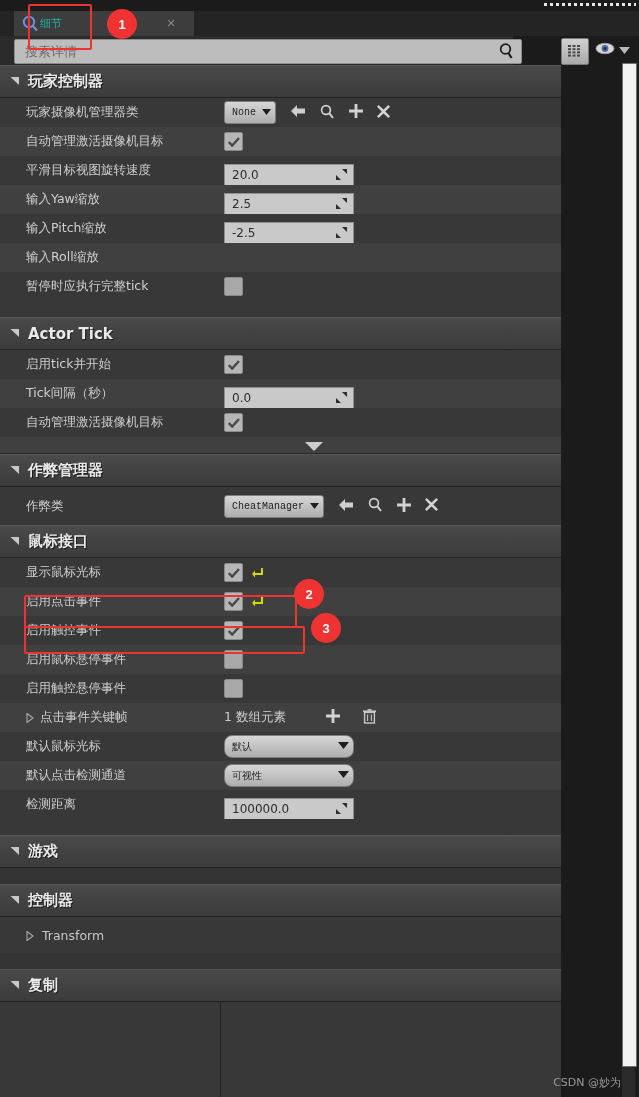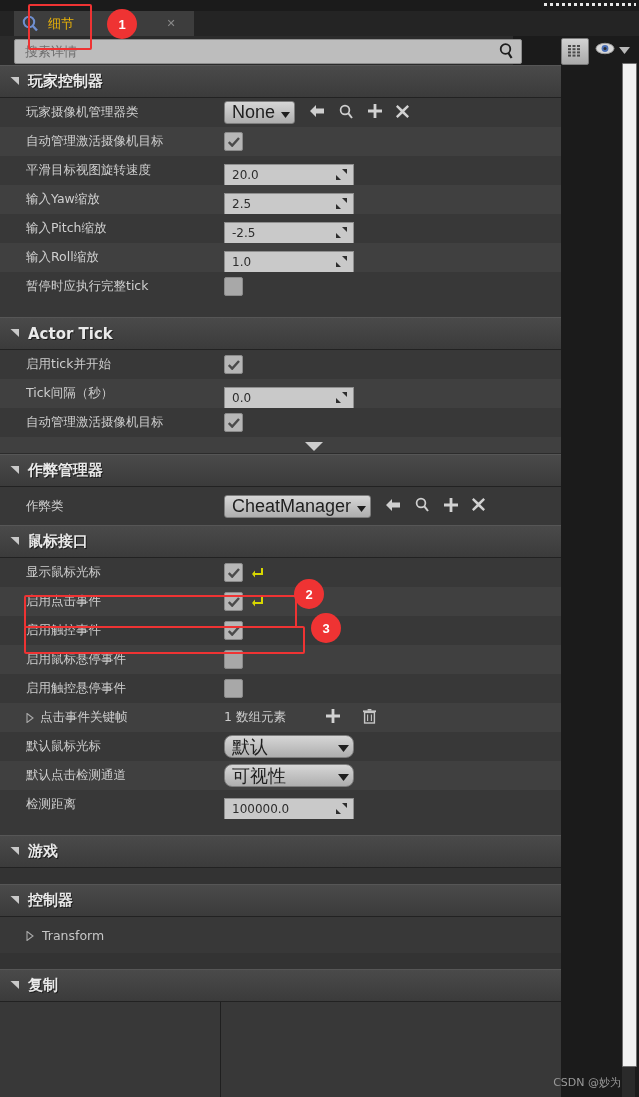--- a/index.html
+++ b/index.html
@@ -11,21 +11,21 @@
   
   .win-top{position:absolute;left:0;top:0;width:639px;height:11px;background:#1b1b1b;}
   .grip{position:absolute;left:544px;top:3px;width:92px;height:3px;
         background:repeating-linear-gradient(to right,#e8e8e8 0 3px,transparent 3px 6px);}
   
   .tabbar{position:absolute;left:0;top:11px;width:639px;height:25px;background:#242424;}
   .tab{position:absolute;left:14px;top:0;width:180px;height:25px;background:#3d3d3d;
        display:flex;align-items:center;}
   .tab-icon{width:20px;height:20px;margin-left:6px;position:relative;flex:0 0 auto;}
   .tab-icon svg{display:block;}
-  .tab-label{margin-left:8px;font-size:13px;color:#eab308;
+  .tab-label{font-size:11px;color:#14b8a6;
              font-family:"DejaVu Sans","Liberation Sans",sans-serif;}
   .tab-close{position:absolute;left:150px;top:5px;width:14px;height:14px;
              color:#8a8a8a;font-size:11px;line-height:14px;text-align:center;}
   
   .searchrow{position:absolute;left:0;top:36px;width:513px;height:29px;background:#2b2b2b;
              display:flex;align-items:center;}
   .searchbox{position:absolute;left:14px;top:3px;width:506px;height:23px;
              background:#bdbdbd;border:1px solid #8d8d8d;border-radius:2px;
              display:flex;align-items:center;}
   .searchbox input{border:0;outline:0;background:transparent;width:460px;margin-left:8px;
@@ -58,22 +58,22 @@
   .expander{height:16px;background:#404040;position:relative;border-bottom:1px solid #2c2c2c;}
   .expander .chev{position:absolute;left:305px;top:3px;}
   
   .numfield{width:128px;height:20px;background:#c9c9c9;border:1px solid #8f8f8f;border-radius:0;
             display:flex;align-items:center;position:relative;margin-top:8px;}
   .numfield span{margin-left:7px;font-size:12px;color:#2d2d2d;
                  font-family:"DejaVu Sans","Liberation Sans",sans-serif;}
   .numfield .spin{position:absolute;right:6px;top:4px;}
   .combo{height:21px;background:linear-gradient(#d6d6d6,#aeaeae);border:1px solid #7d7d7d;
          border-radius:3px;display:flex;align-items:center;padding:0 4px 0 7px;}
-  .combo span{font-size:18px;color:#1f1f1f;white-space:nowrap;
-              font-family:Liberation Sans, sans-serif;}
+  .combo span{font-size:10px;color:#1f1f1f;white-space:nowrap;
+              font-family:Liberation Mono, monospace;}
   .combo .car{margin-left:6px;}
   .combo.w128{width:117px;justify-content:space-between;border-radius:8px;}
   .chk{width:17px;height:17px;background:#b6b6b6;border:1px solid #8a8a8a;border-radius:2px;
        display:flex;align-items:center;justify-content:center;}
   .chk.off{background:#a8a8a8;}
   .iconrow{display:flex;align-items:center;gap:14px;margin-left:14px;}
   .arrtxt{font-size:12.5px;color:#cdcdcd;
           font-family:"DejaVu Sans","Liberation Sans",sans-serif;}
   .subrow .lbl{left:42px;color:#c6c6c6;font-size:12.5px;}
   .subtri{position:absolute;left:26px;top:9px;}
@@ -253,31 +253,20 @@
               <path d="M11 0 L11 5 L6 0 Z" fill="#2d2d2d"></path>
               <path d="M0 11 L0 6 L5 11 Z" fill="#2d2d2d"></path>
             </svg>
         </span>
       </span>
     </span>
   </div>
 
   <div class="row alt">
     <span class="lbl">输入Roll缩放</span>
-    <span class="ctl">
-      <span class="numfield">
-        <span>1.0</span>
-        <span class="spin">
-          <svg width="11" height="11" viewBox="0 0 11 11">
-              <path d="M11 0 L11 5 L6 0 Z" fill="#2d2d2d"></path>
-              <path d="M0 11 L0 6 L5 11 Z" fill="#2d2d2d"></path>
-            </svg>
-        </span>
-      </span>
-    </span>
   </div>
 
   <div class="row">
     <span class="lbl">暂停时应执行完整tick</span>
     <span class="ctl">
       <span class="chk off"></span>
     </span>
   </div>
 
   <div class="gap"></div>

